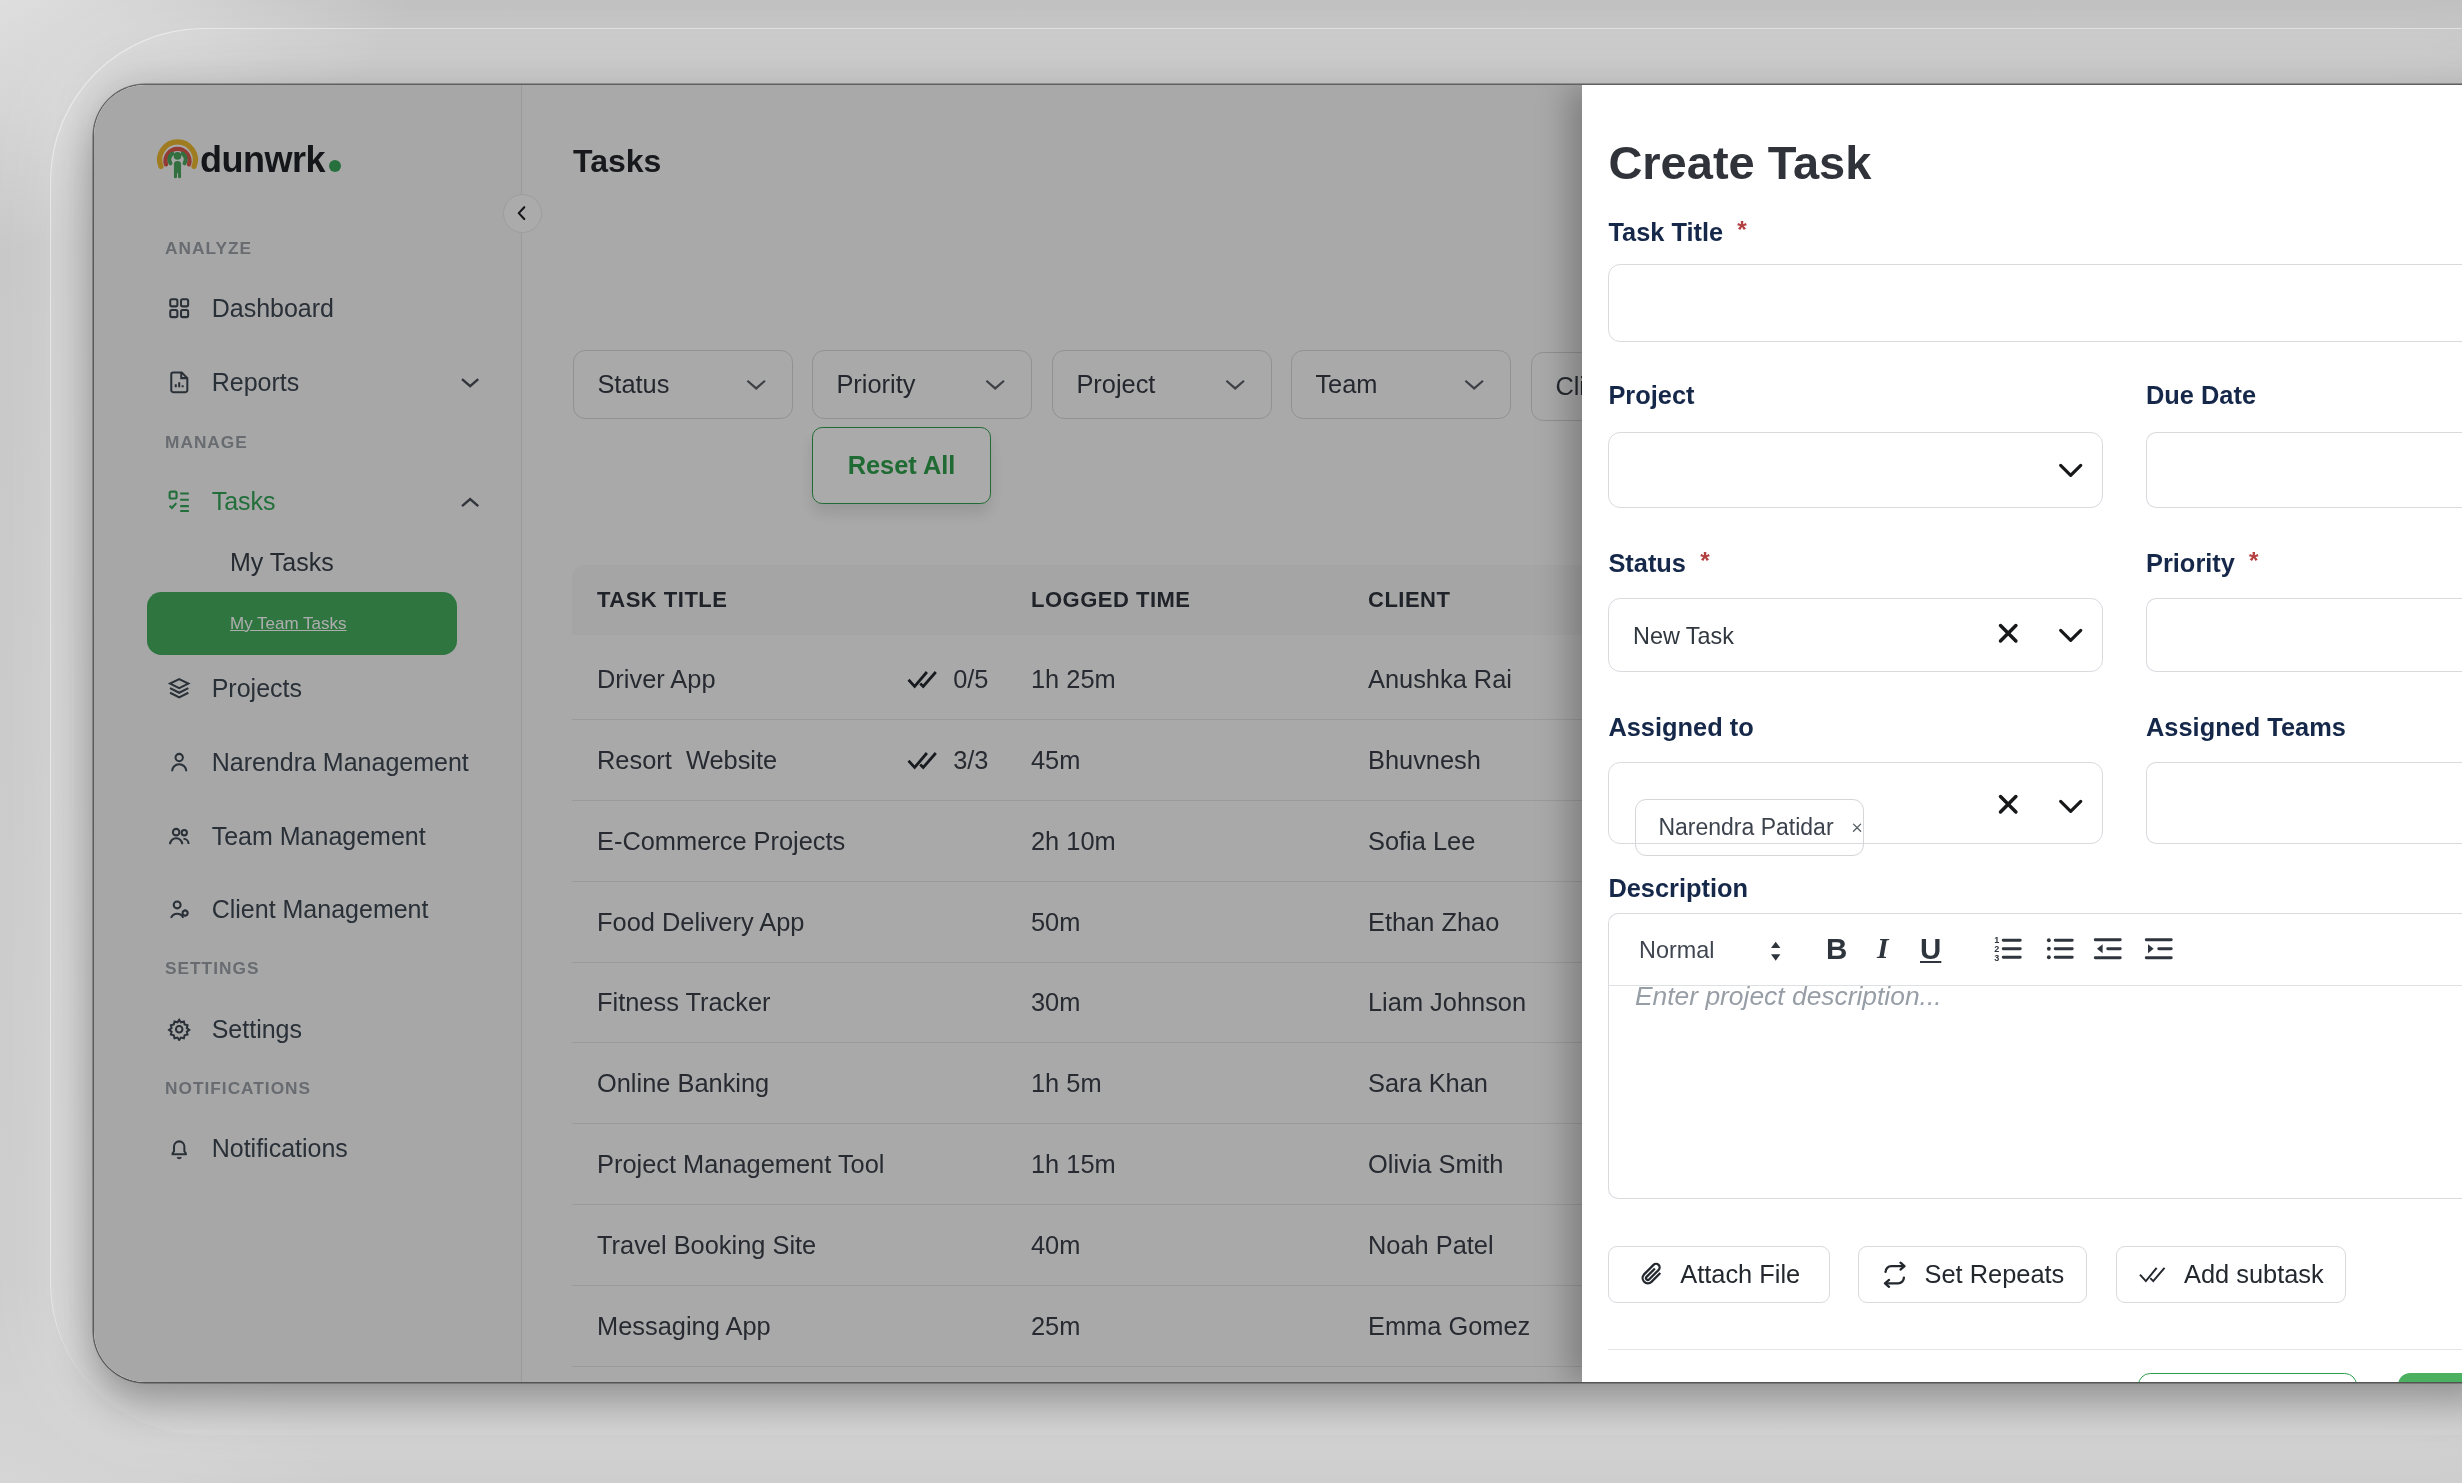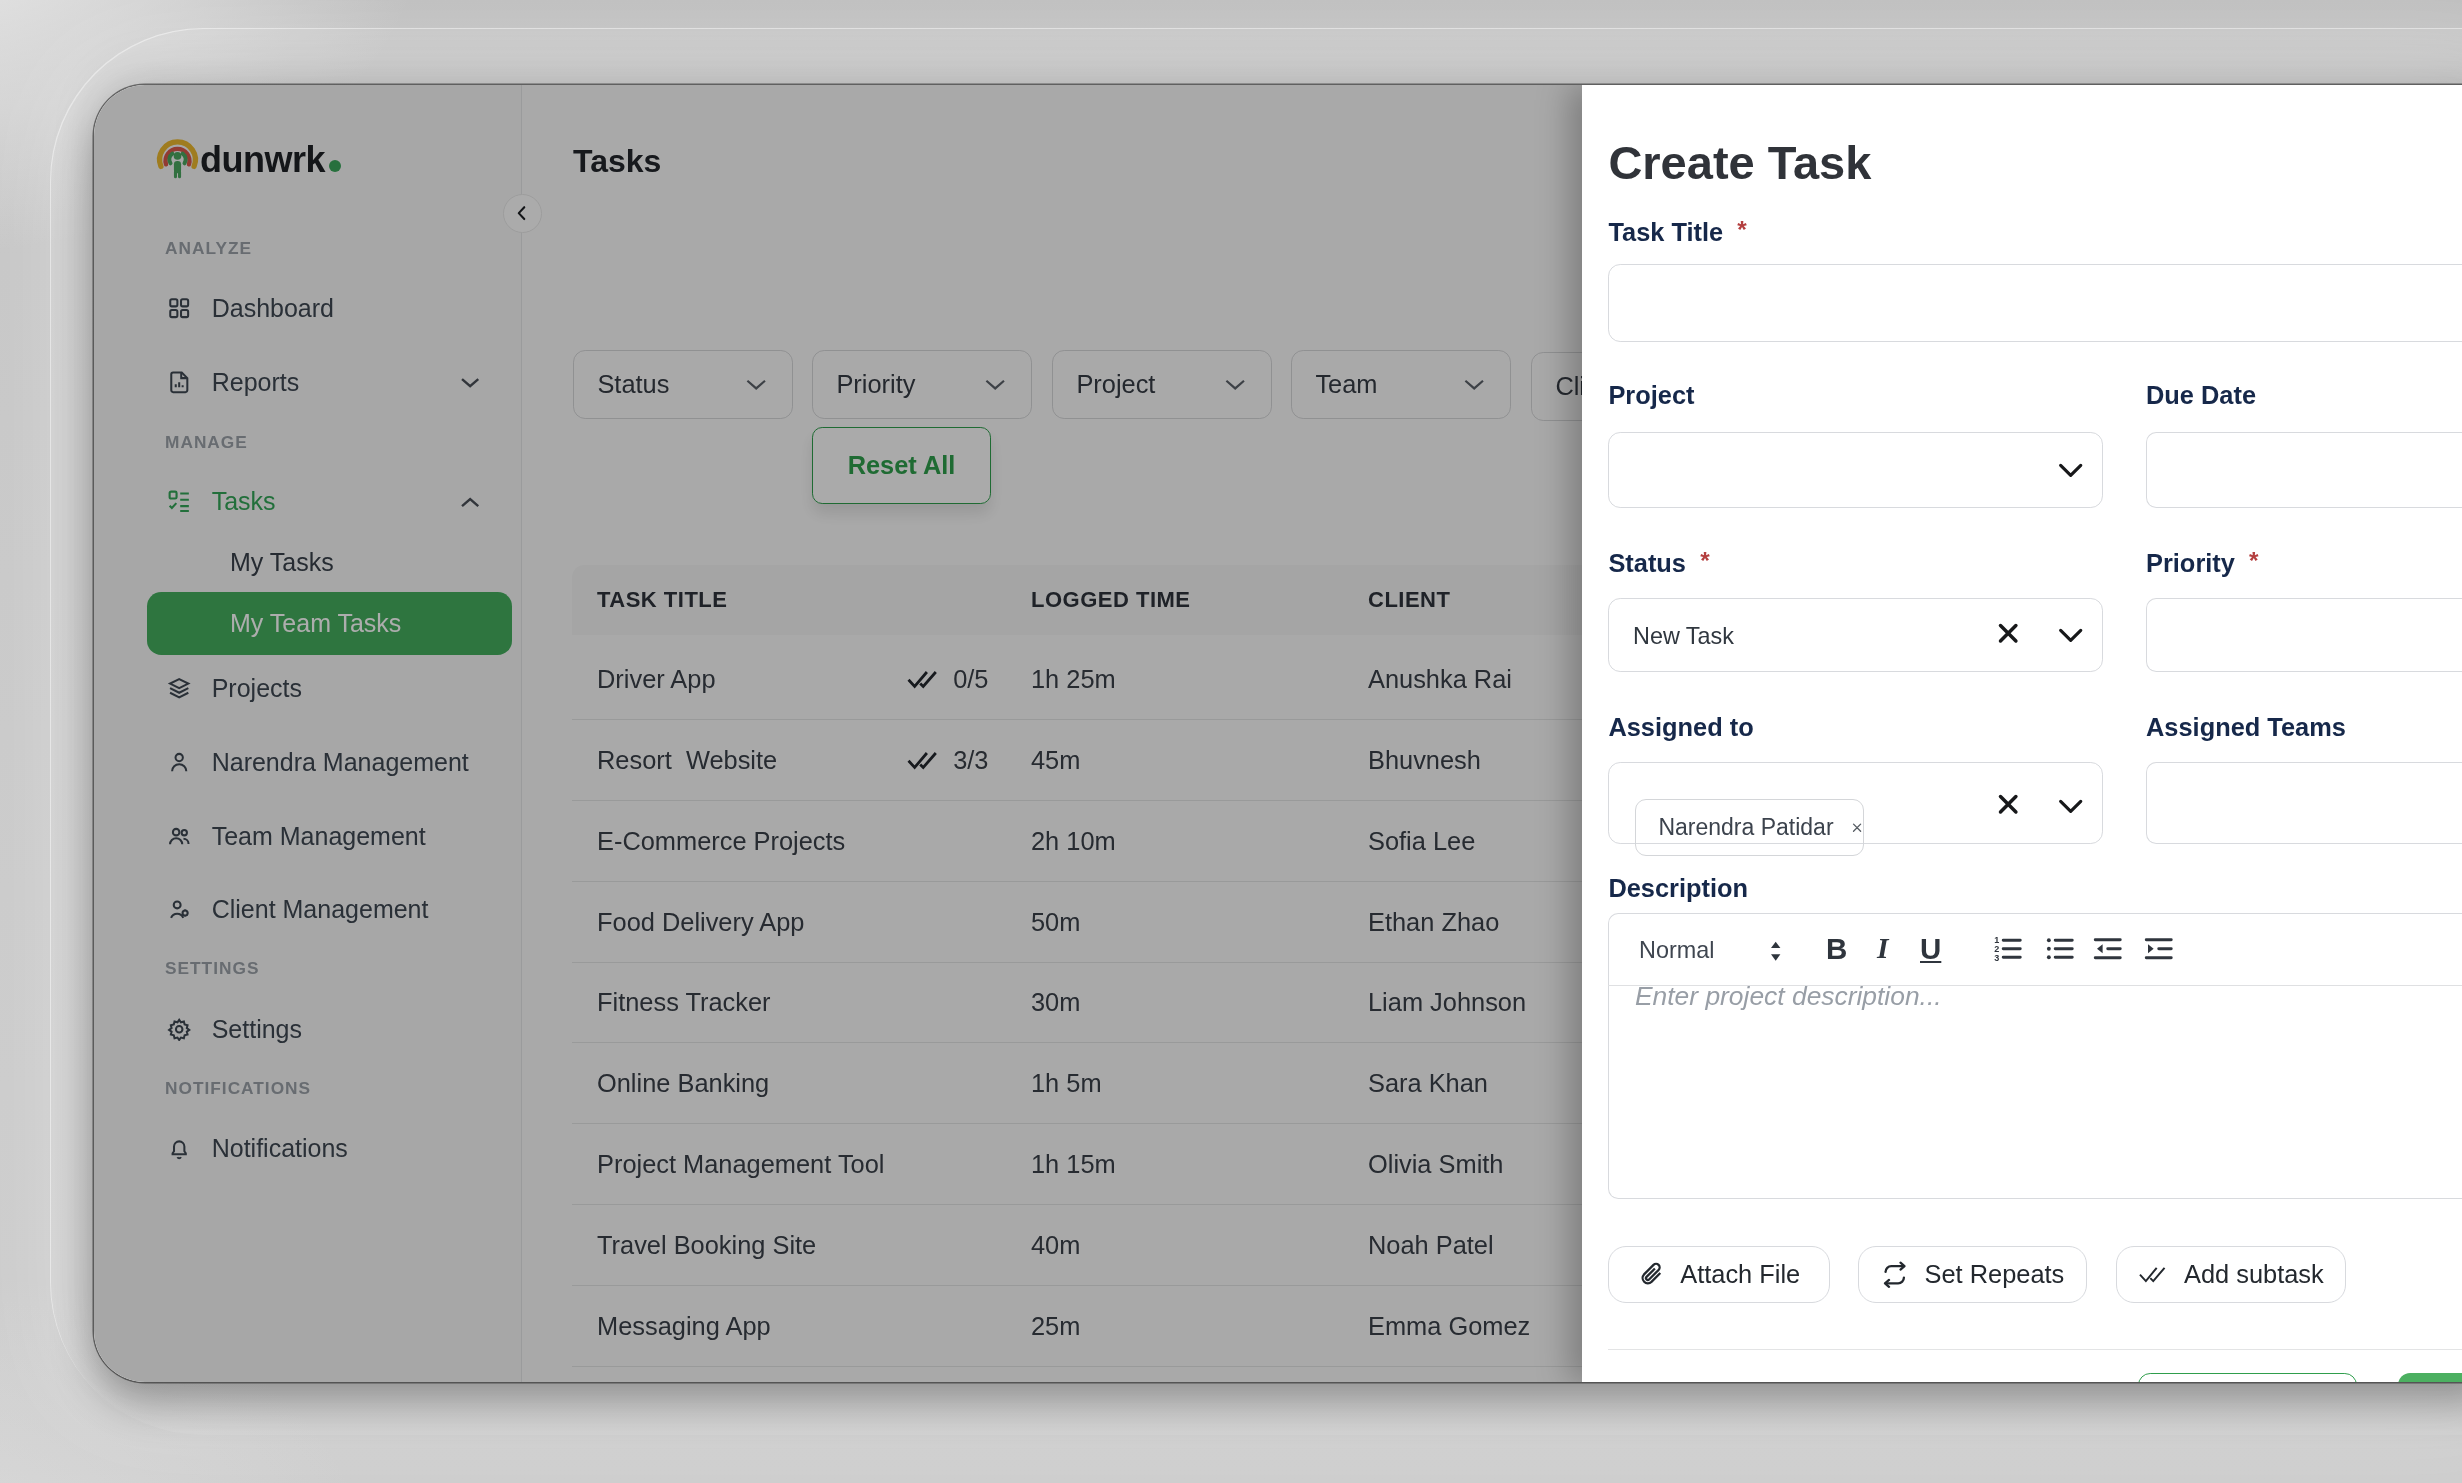--- a/index.html
+++ b/index.html
@@ -28,22 +28,22 @@
   .logo { position:absolute; left:59px; top:52px; }
   .logotext { position:absolute; left:106px; top:54px; font-size:36px; font-weight:800; color:#1e2125; letter-spacing:-0.5px;}
   .logotext .dot { display:inline-block; width:12.2px; height:12.2px; border-radius:50%; background:#3aa55a; margin-left:4.1px; }
   .navlbl { position:absolute; left:71px; font-size:17.3px; font-weight:700; color:#9aa0a7; letter-spacing:1px; }
   .nitem { position:absolute; left:73px; height:30.5px; display:flex; align-items:center; gap:20.3px;
     font-size:25px; color:#3e4752; }
   .nitem svg { flex:0 0 auto; }
   .nitem.green { color:#33a457; }
   .nsub { position:absolute; left:136px; font-size:25px; color:#39404a; }
   .chev { position:absolute; left:293px; }
-  .pill { position:absolute; left:53px; top:507px; width:365px; height:63px; background:#44ad5e;
-    border-radius:14.2px; color:#fff; font-size:25px; display:flex; align-items:center; padding-left:83px; }
+  .pill { position:absolute; left:53px; top:507px; width:310px; height:63px; background:#44ad5e;
+    border-radius:14.2px; color:#fff; font-size:17px; display:flex; align-items:center; padding-left:83px;text-decoration:underline; }
   .collapse { position:absolute; left:409px; top:109px; width:39px; height:39px; border-radius:50%;
     background:#fdfdfd; border:1px solid #e6e6e6; display:flex; align-items:center; justify-content:center; z-index:3;}
   .h1 { position:absolute; left:479px; top:58px; font-size:32px; font-weight:700; color:#23262b; }
   .searchbox { position:absolute; left:480px; top:177px; width:509px; height:68px; border:1px solid #d9dadc;
     border-radius:11.2px; display:flex; align-items:center; padding-left:23.4px; gap:18.3px; color:#8d939c; font-size:24.4px;}
   .fbox { position:absolute; height:69px; width:220px; border:1px solid #d5d6d8; border-radius:12.2px;
     display:flex; align-items:center; justify-content:space-between; padding:0 24.4px 0 23.4px;
     font-size:25.4px; color:#363c45; background:transparent; }
   .reset { position:absolute; left:718px; top:342px; width:179px; height:77px; border:1.5px solid #2f9e4c;
     border-radius:10.2px; color:#2f9e4c; font-size:25.4px; font-weight:700; display:flex; align-items:center; justify-content:center;
@@ -59,21 +59,21 @@
   
   .overlay { position:absolute; inset:0; background:rgba(0,0,0,0.32); z-index:5; }
   .drawer { position:absolute; left:1488px; top:0; width:911px; height:100%; background:#fff; z-index:6;
     box-shadow:-12.7px 0 30.5px rgba(0,0,0,.25); }
   .d-h1 { position:absolute; left:26.4px; top:50px; font-size:47px; font-weight:700; color:#303339; }
   .dlbl { position:absolute; font-size:25.4px; font-weight:700; color:#16284a; }
   .dlbl .req { color:#b43f3f; margin-left:7.1px; font-size:24.4px; vertical-align:3.1px;}
   .dinput { position:absolute; border:1px solid #d8dade; border-radius:12.2px; background:#fff; }
   .chip { position:absolute; border:1px solid #d4d6d9; border-radius:11px; display:flex; align-items:center;
     font-size:23px; color:#3c434d; white-space:nowrap;margin-top:24px; }
-  .dbtn { position:absolute; top:1161px; height:57px; border:1px solid #d8dade; border-radius:18px;
+  .dbtn { position:absolute; top:1161px; height:57px; border:1px solid #d8dade; border-radius:9px;
     display:flex; align-items:center; justify-content:center; gap:16.3px; font-size:25.4px; color:#23282e; }
 </style>
 </head>
 <body>
 <div class="bgfx"></div>
 <div class="mat"></div>
 <div class="window">
 
   <div class="sidebar">
     <div class="logo">

